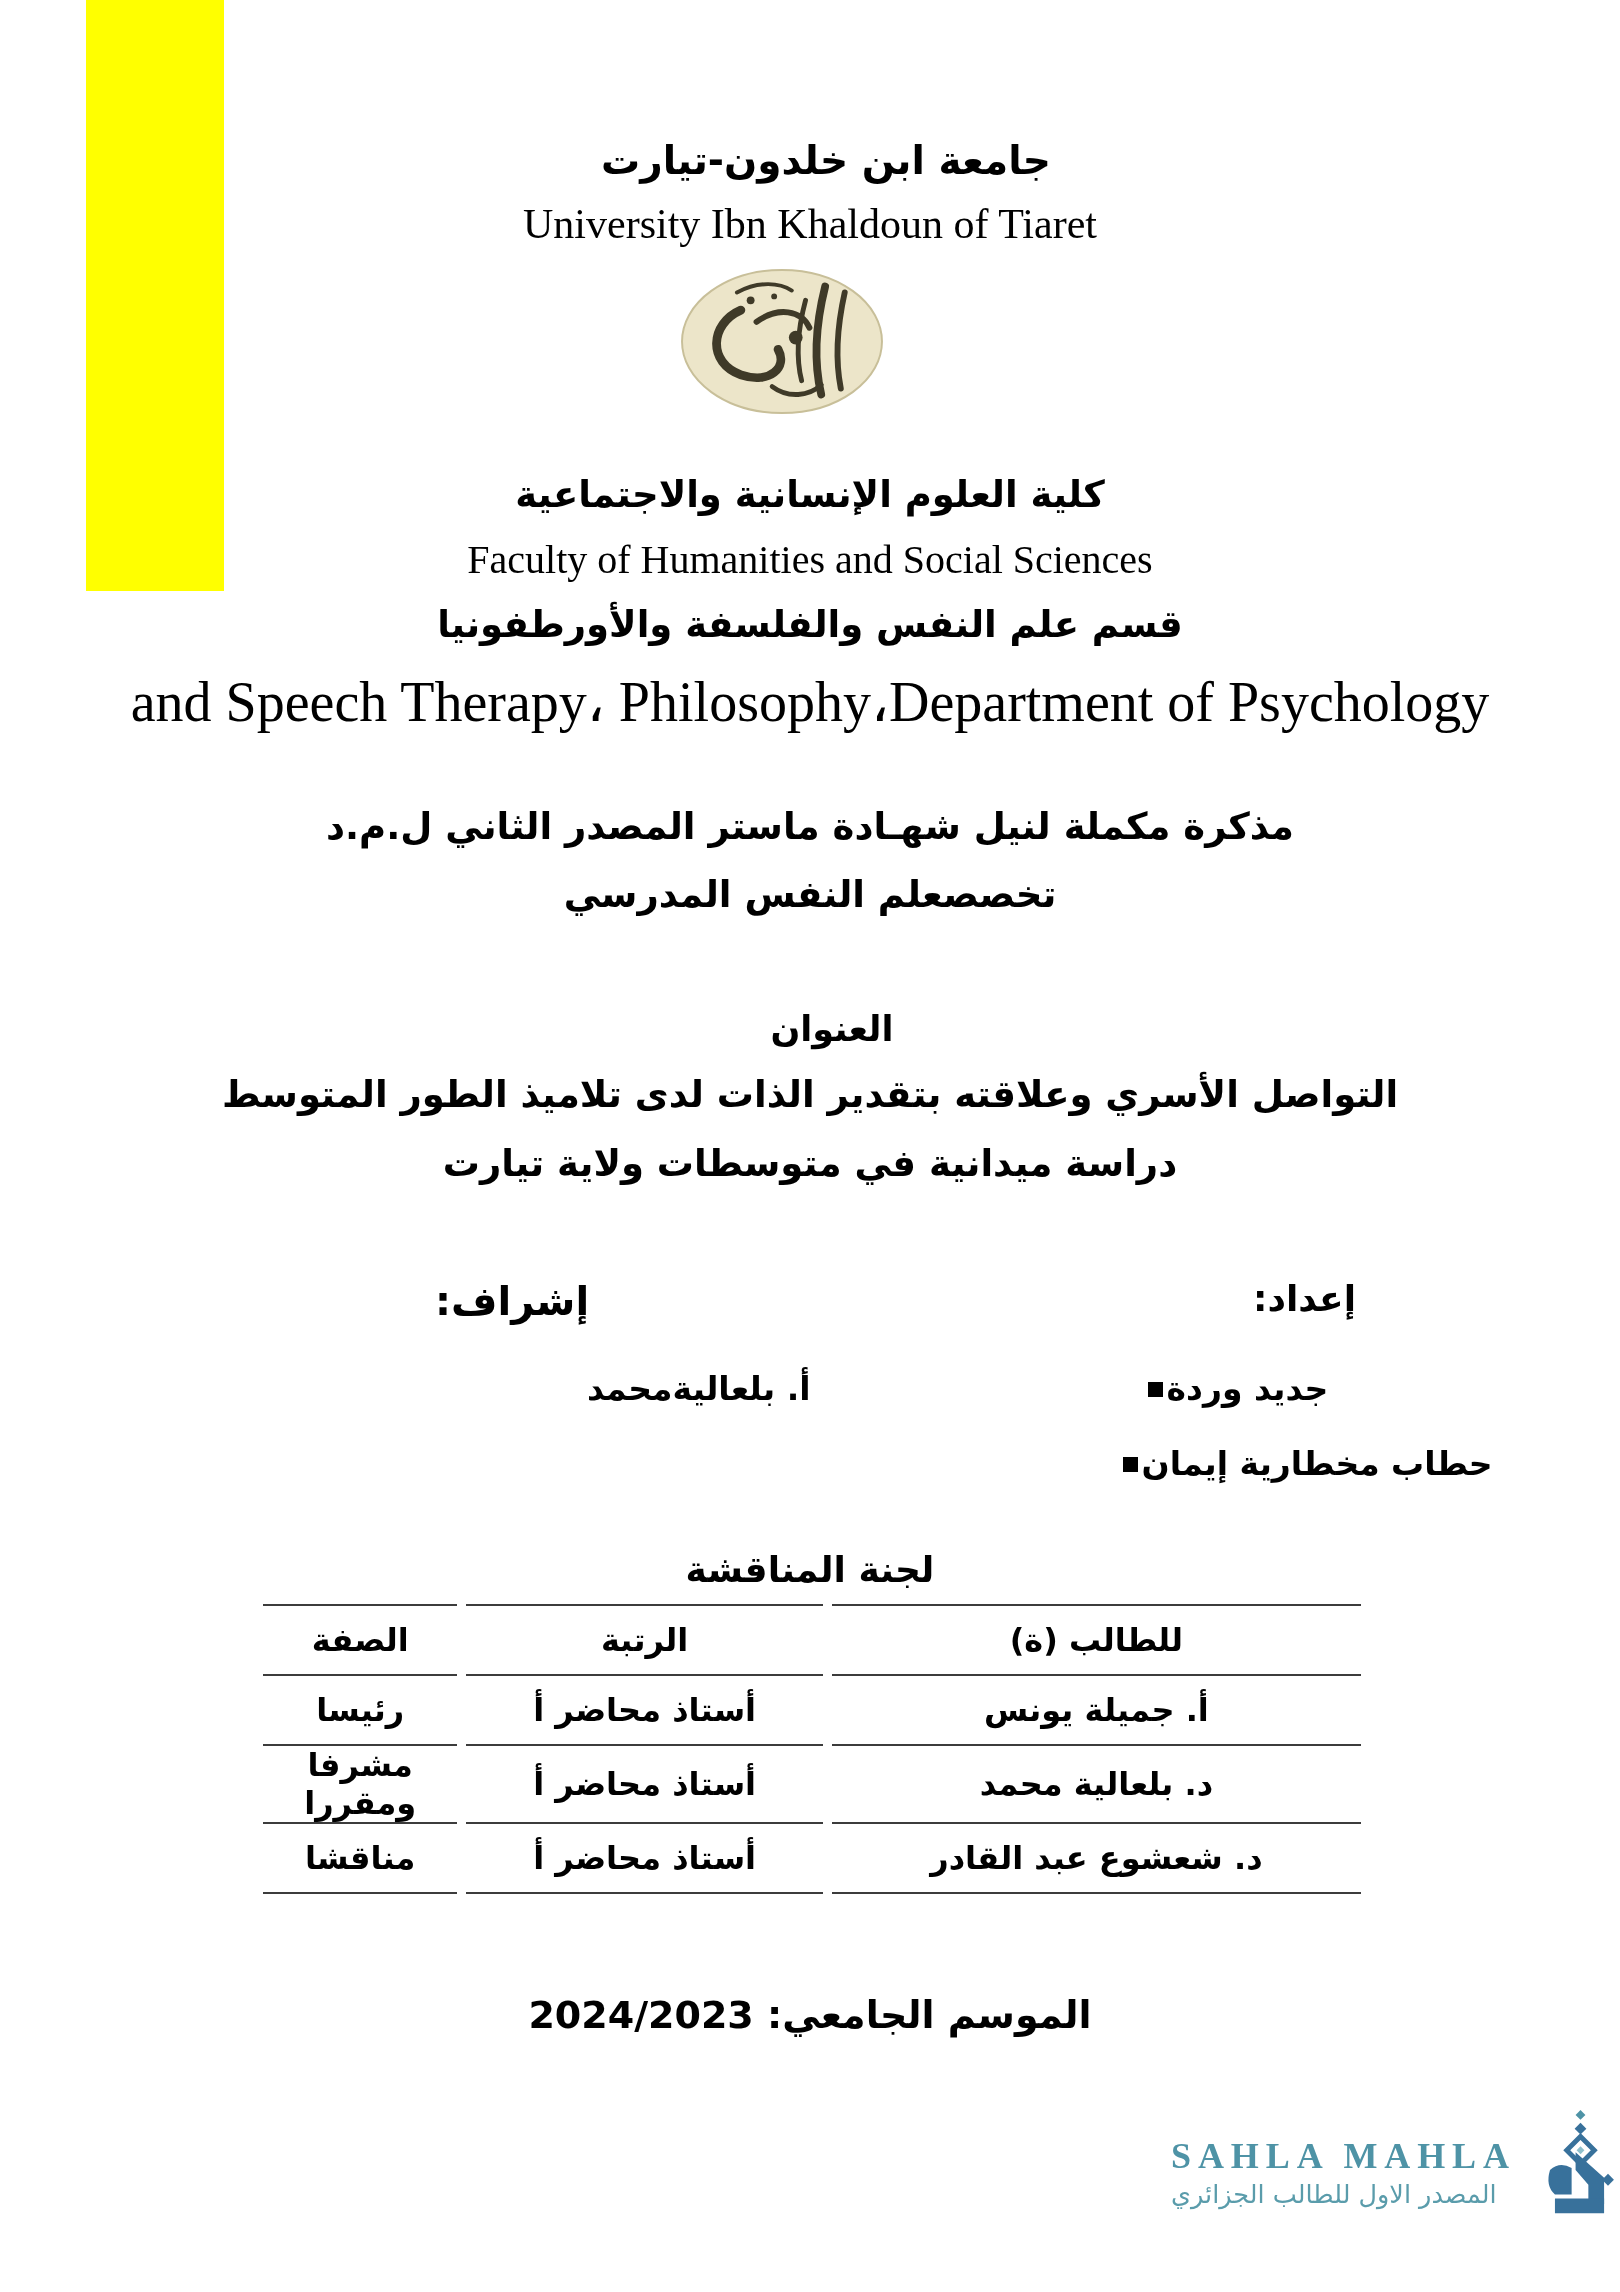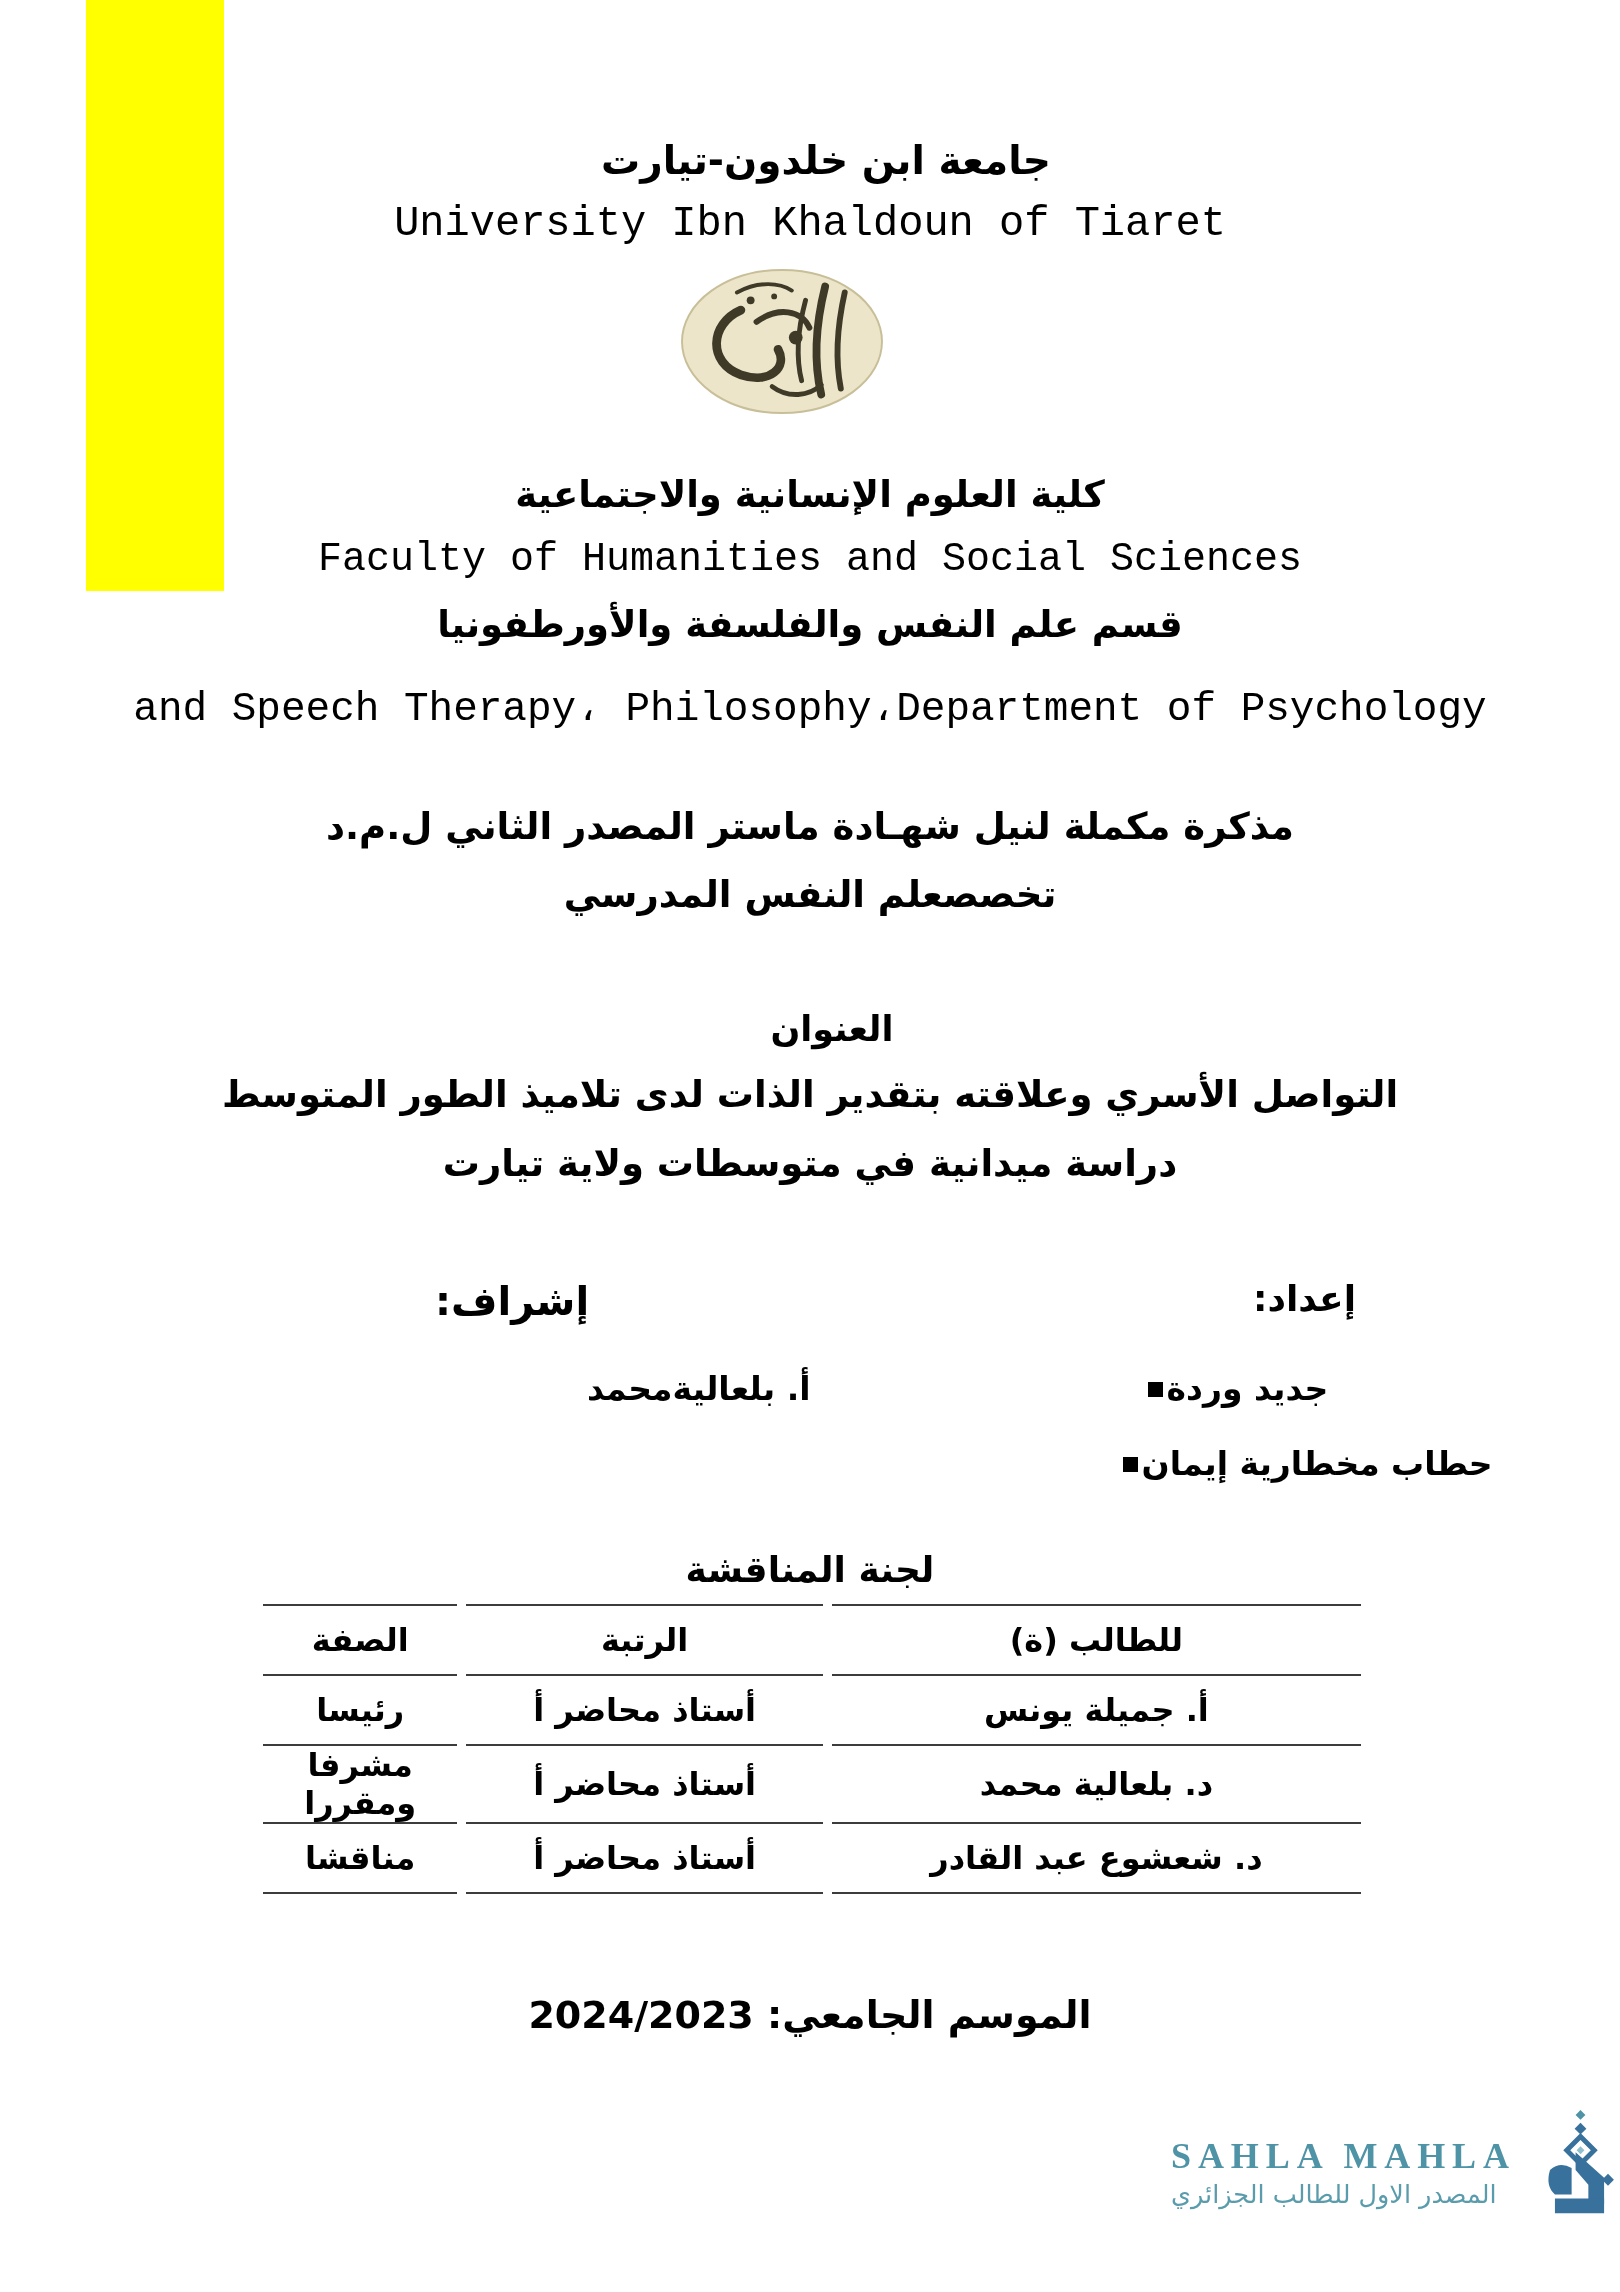--- a/index.html
+++ b/index.html
@@ -7,28 +7,28 @@
     position:relative;
     width:1620px;height:2293px;
     background:#ffffff;
     overflow:hidden;
     font-family:"DejaVu Sans",sans-serif;
     color:#000;
   }
   .abs{position:absolute;line-height:1.25;}
   .center{left:0;right:0;text-align:center;}
   .ar{font-family:"DejaVu Sans",sans-serif;font-weight:700;direction:rtl;}
-  .en{font-family:Liberation Mono, monospace;font-weight:400;}
+  .en{font-family:Liberation Serif, serif;font-weight:400;}
   .u-ar{top:137px;font-size:39px;padding-left:32px;}
   .u-en{top:198px;font-size:42px;}
   .seal{left:680px;top:267px;width:204px;height:149px;}
   .f-ar{top:472px;font-size:37px;}
   .f-en{top:535px;font-size:40px;}
   .d-ar{top:602px;font-size:37px;}
-  .d-en{top:684px;font-size:41px;text-align:center;}
+  .d-en{top:667px;font-size:56px;text-align:center;}
   .t1{top:804px;font-size:37px;}
   .t2{top:872px;font-size:37px;}
   .title-label{top:1008px;font-size:35px;padding-left:44px;}
   .title-main{top:1072px;font-size:37px;}
   .title-sub{top:1141px;font-size:37px;}
   .prep-label{top:1276px;right:264px;font-size:36px;}
   .sup-label{top:1276px;left:435px;font-size:40px;}
   .person{font-size:33px;font-weight:700;margin-left:48px;}
   .student1{top:1368px;left:1100px;}
   .student2{top:1443px;left:1075px;}

